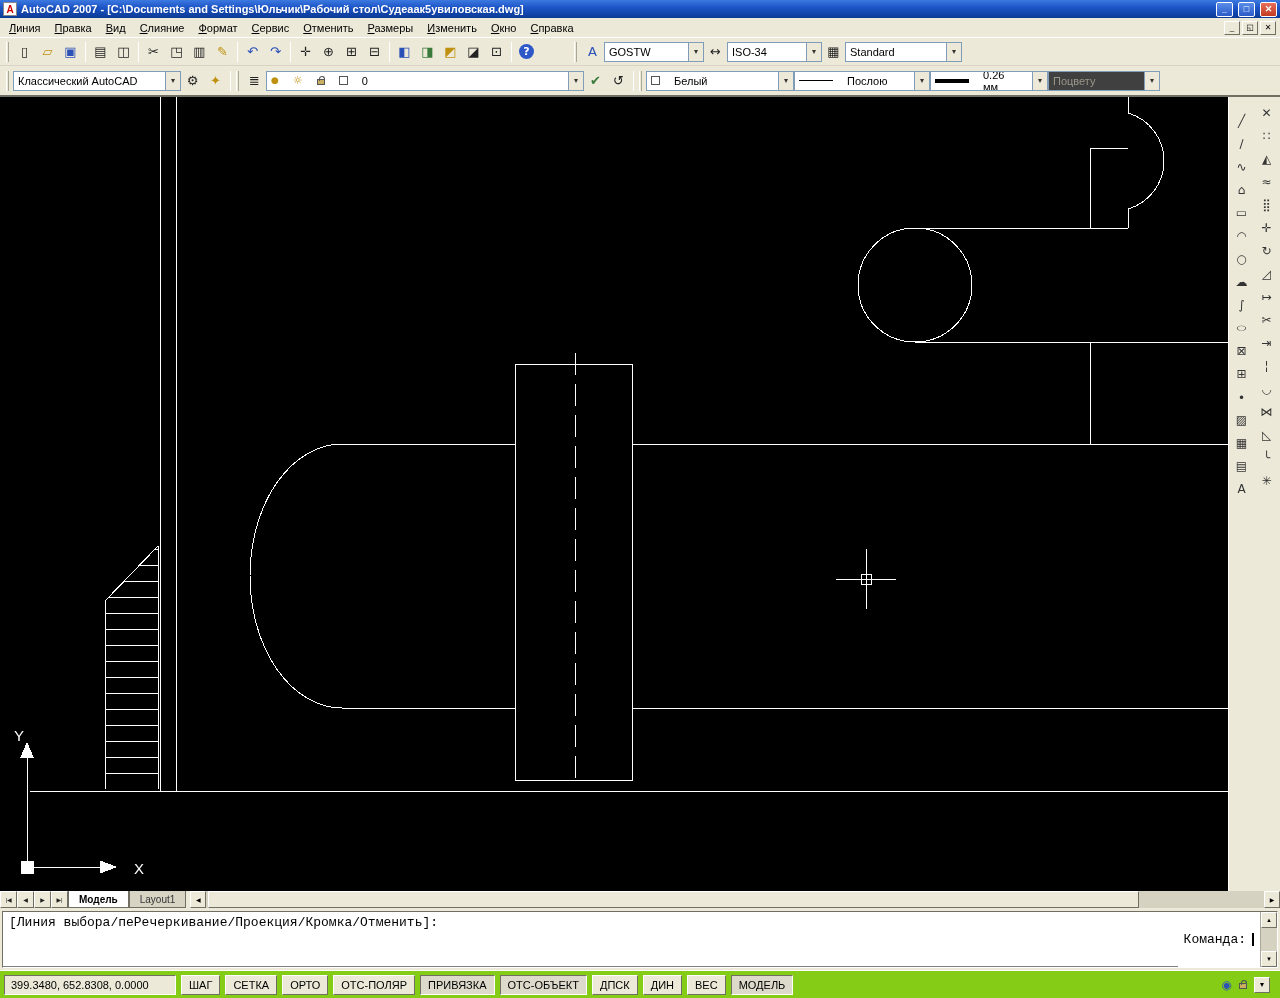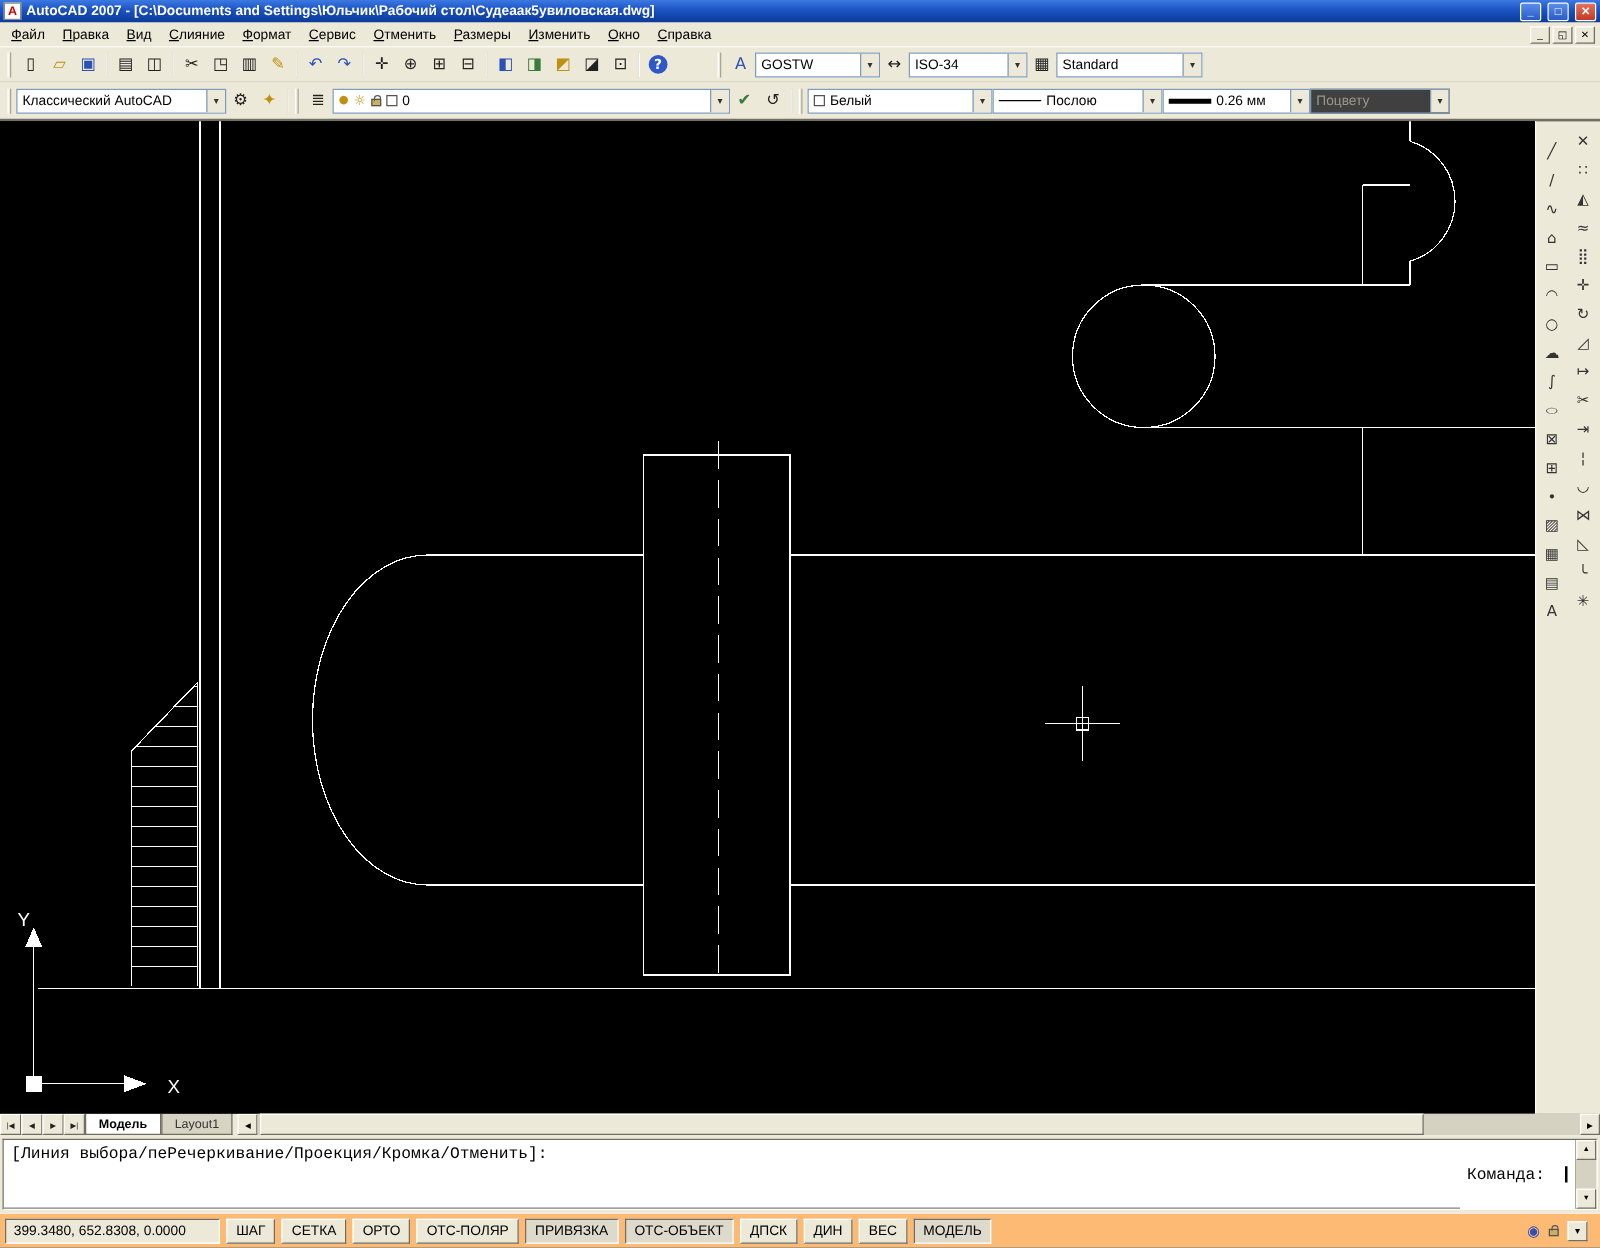--- a/index.html
+++ b/index.html
@@ -35,21 +35,21 @@
   .sep{width:1px;height:20px;background:#A9A795;border-right:1px solid #fff;margin:0 3px}
   .tbtn{width:23px;height:22px;display:flex;align-items:center;justify-content:center;background:transparent;
     border:1px solid transparent;padding:0;cursor:default}
   .g{font-family:"DejaVu Sans",sans-serif;font-size:13px;color:#333;line-height:1}
   .c-gold{color:#C09010}.c-blue{color:#2B50B8}.c-dark{color:#222}.c-green{color:#3A7A3A}
   .help-btn .g{background:#2E58C8;color:#fff;border-radius:50%;width:15px;height:15px;font-size:11px;
     font-weight:bold;display:flex;align-items:center;justify-content:center}
   .squash{display:inline-block;transform:scaleY(.55)}
 
   .combo{height:20px;background:#fff;border:1px solid #7F9DB9;display:flex;align-items:center;
-    font-size:11px;color:#000;padding-left:4px;gap:4px;overflow:hidden}
+    font-size:11px;color:#000;padding-left:4px;gap:14px;overflow:hidden}
   .combo .arr{margin-left:auto;align-self:stretch;width:15px;background:#ECE9D8;border-left:1px solid #7F9DB9;
     display:flex;align-items:center;justify-content:center;font-size:8px;color:#333;flex:none}
   .combo.disabled{background:#404040;color:#9a968a}
   .spacer{flex:0 0 34px}
   .swatch{width:9px;height:9px;background:#fff;border:1px solid #555;flex:none}
   .lt-line{width:34px;height:1px;background:#000;flex:none}
   .lw-line{width:34px;height:4px;background:#000;flex:none}
   .mini-lock{width:8px;height:6px;background:#C8B060;border:1px solid #555;position:relative;flex:none;margin-top:3px}
   .mini-lock::before{content:"";position:absolute;top:-4px;left:1px;width:4px;height:4px;
     border:1px solid #555;border-bottom:none;border-radius:3px 3px 0 0}
@@ -78,29 +78,29 @@
   .htrack{flex:1;background:#D6D2C2;position:relative}
   .hthumb{position:absolute;left:2px;top:0;bottom:0;width:88%;background:#ECE9D8;
     border:1px solid;border-color:#fff #716F64 #716F64 #fff}
 
   
   #cmdwin{height:62px;background:#ECE9D8;padding:3px 2px 2px 2px}
   .cmd-inner{height:100%;display:flex;border:1px solid;border-color:#716F64 #fff #fff #716F64;background:#fff}
   .cmd-text{flex:1;font-family:"Liberation Mono","DejaVu Sans Mono",monospace;font-size:13px;color:#000;
     display:flex;flex-direction:row}
   .cmd-hist{flex:1;padding:3px 6px;border-bottom:1px solid #808080}
-  .cmd-prompt{padding:3px 6px;display:flex;align-items:center;gap:13px}
+  .cmd-prompt{padding:3px 6px;display:flex;align-items:center;gap:3px}
   .caret{width:2px;height:13px;background:#000;display:inline-block;margin-left:3px}
   .cmd-scroll{width:17px;display:flex;flex-direction:column;border-left:1px solid #ACA899;background:#ECE9D8}
   .vs-btn{height:16px;background:#ECE9D8;border:1px solid;border-color:#fff #716F64 #716F64 #fff;
     font-size:6px;display:flex;align-items:center;justify-content:center}
   .vtrack{flex:1;background:#D6D2C2}
 
   
-  #statusbar{height:28px;display:flex;align-items:center;background:#fdba74;border-top:1px solid #fff;
+  #statusbar{height:28px;display:flex;align-items:center;background:#84cc16;border-top:1px solid #fff;
     padding:0 4px;gap:5px}
   .coords{width:172px;font-size:11px;padding:3px 6px;border:1px solid;border-color:#716F64 #fff #fff #716F64;
     color:#000;background:#ECE9D8;flex:none}
   .sbtn{font-size:11px;padding:3px 7px;background:#ECE9D8;border:1px solid;
     border-color:#fff #716F64 #716F64 #fff;color:#000;flex:none}
   .sbtn.pressed{border-color:#716F64 #fff #fff #716F64;background:#DEDACB}
   .sb-right{margin-left:auto;display:flex;align-items:center;gap:7px;padding-right:6px}
   .s-ico{font-size:12px}
   .s-arrow{width:16px;height:16px;background:#ECE9D8;border:1px solid;border-color:#fff #716F64 #716F64 #fff;
     font-size:8px;display:flex;align-items:center;justify-content:center}
@@ -112,21 +112,21 @@
 
   <div id="titlebar">
     <span class="app-icon">A</span>
     <span class="title">AutoCAD 2007 - [C:\Documents and Settings\Юльчик\Рабочий стол\Судеаак5увиловская.dwg]</span>
     <span class="winbtn">_</span>
     <span class="winbtn">□</span>
     <span class="winbtn close">✕</span>
   </div>
 
   <div id="menubar">
-    <span class="menu-item">Файл</span>
+    <span class="menu-item">Линия</span>
     <span class="menu-item">Правка</span>
     <span class="menu-item">Вид</span>
     <span class="menu-item">Слияние</span>
     <span class="menu-item">Формат</span>
     <span class="menu-item">Сервис</span>
     <span class="menu-item">Отменить</span>
     <span class="menu-item">Размеры</span>
     <span class="menu-item">Изменить</span>
     <span class="menu-item">Окно</span>
     <span class="menu-item">Справка</span>

